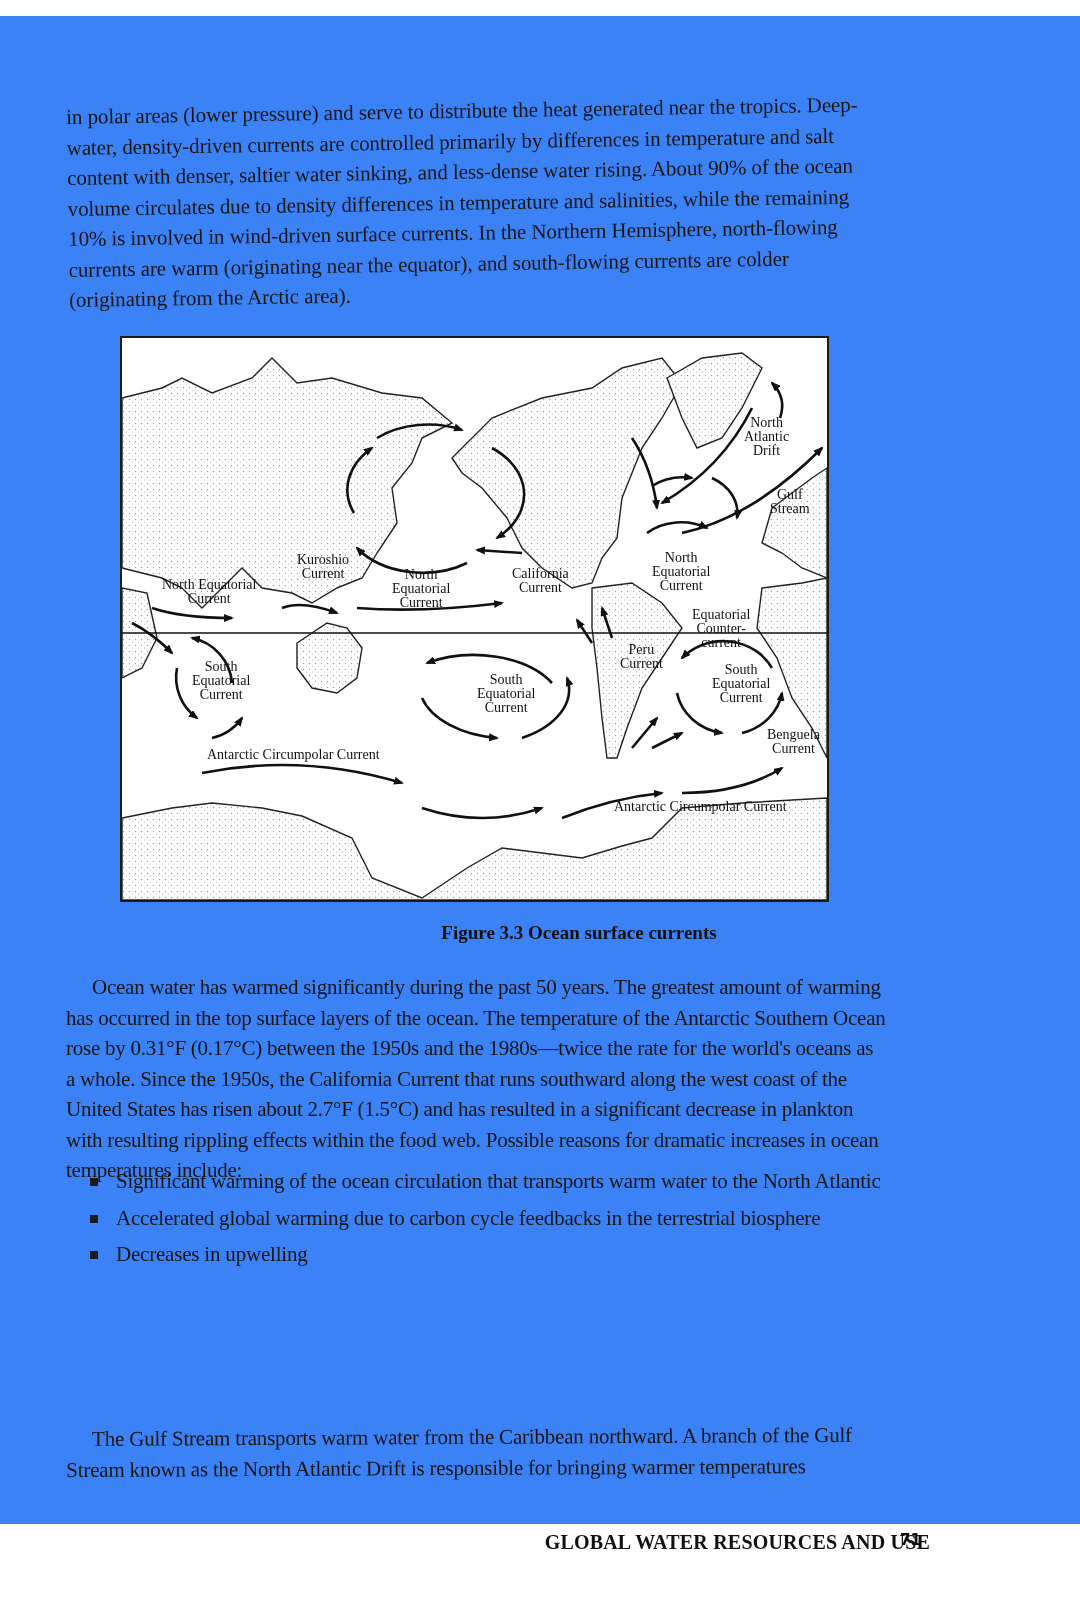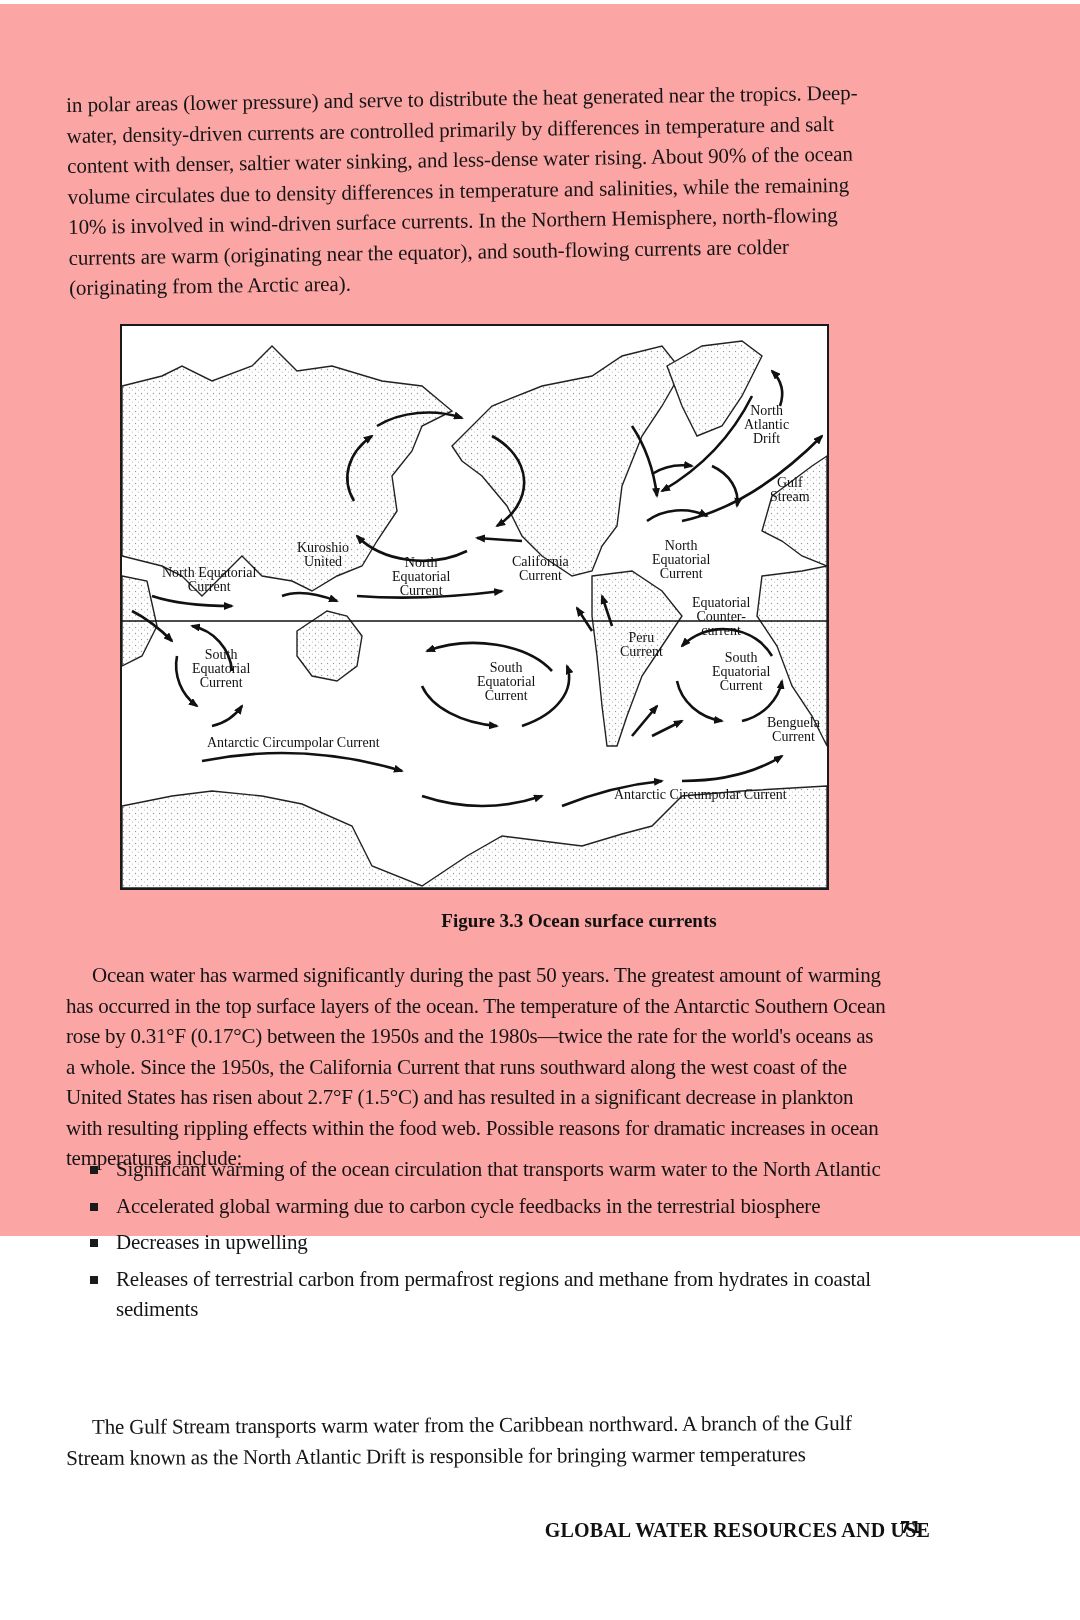--- a/index.html
+++ b/index.html
@@ -1,17 +1,17 @@
 <!DOCTYPE html>
 <html><head>
 <meta charset="utf-8">
 <style>
   html, body { margin: 0; padding: 0; background: #ffffff; }
   body { width: 1080px; height: 1620px; position: relative; overflow: hidden; color: #1a1a1a; }
-  .page { position: absolute; left: 0; top: 4px; width: 1080px; height: 1232px; background: #fca5a5; }
+  .page { position: absolute; left: 0; top: 16px; width: 1080px; height: 1508px; background: #3b82f6; }
   .para {
     position: absolute; font-family: "Liberation Serif", "DejaVu Serif", serif;
     font-size: 21px; line-height: 30.5px; color: #151515; margin: 0;
   }
   .p1 { left: 66px; top: 86px; width: 820px; transform: rotate(-0.9deg); transform-origin: left top; letter-spacing: -0.1px; }
   .p2 { left: 66px; top: 956px; width: 820px; text-indent: 26px; letter-spacing: -0.25px; }
   .p3 { left: 66px; top: 1408px; width: 820px; text-indent: 26px; letter-spacing: -0.2px; transform: rotate(-0.3deg); transform-origin: left top; }
   .bullets { position: absolute; left: 90px; top: 1150px; width: 800px; margin: 0; padding: 0; list-style: none;
     font-family: "Liberation Serif", "DejaVu Serif", serif; font-size: 21px; line-height: 30.5px; color: #151515; letter-spacing: -0.2px; }
   .bullets li { position: relative; padding-left: 26px; margin-bottom: 6px; }
@@ -94,21 +94,21 @@
         <path d="M440,480 Q490,460 540,455"></path>
         <path d="M560,455 Q620,455 660,430"></path>
         <path d="M630,70 Q600,130 540,165"></path>
         <path d="M560,195 Q630,180 700,110"></path>
         <path d="M510,100 Q530,130 535,170"></path>
         <path d="M658,80 Q665,60 650,45"></path>
       </g>
     </svg>
 
     <div class="map-label" style="left:175px;top:215px;white-space:pre;">Kuroshio
-United</div>
+Current</div>
     <div class="map-label" style="left:40px;top:240px;white-space:pre;">North Equatorial
 Current</div>
     <div class="map-label" style="left:270px;top:230px;white-space:pre;">North
 Equatorial
 Current</div>
     <div class="map-label" style="left:390px;top:195px;white-space:pre;margin-top:34px;">California
 Current</div>
     <div class="map-label" style="left:530px;top:213px;white-space:pre;">North
 Equatorial
 Current</div>
@@ -138,20 +138,19 @@
   </div>
 
   <div class="caption">Figure 3.3  Ocean surface currents</div>
 
   <p class="para p2">Ocean water has warmed significantly during the past 50 years. The greatest amount of warming has occurred in the top surface layers of the ocean. The temperature of the Antarctic Southern Ocean rose by 0.31°F (0.17°C) between the 1950s and the 1980s—twice the rate for the world's oceans as a whole. Since the 1950s, the California Current that runs southward along the west coast of the United States has risen about 2.7°F (1.5°C) and has resulted in a significant decrease in plankton with resulting rippling effects within the food web. Possible reasons for dramatic increases in ocean temperatures include:</p>
 
   <ul class="bullets">
     <li><span class="bul"></span><span>Significant warming of the ocean circulation that transports warm water to the North Atlantic</span></li>
     <li><span class="bul"></span><span>Accelerated global warming due to carbon cycle feedbacks in the terrestrial biosphere</span></li>
     <li><span class="bul"></span><span>Decreases in upwelling</span></li>
-    <li><span class="bul"></span><span>Releases of terrestrial carbon from permafrost regions and methane from hydrates in coastal sediments</span></li>
   </ul>
 
   <p class="para p3">The Gulf Stream transports warm water from the Caribbean northward. A branch of the Gulf Stream known as the North Atlantic Drift is responsible for bringing warmer temperatures</p>
 
   <div class="footer">GLOBAL WATER RESOURCES AND USE</div>
   <div class="pagenum">71</div>
 </div>
 
 </body></html>

